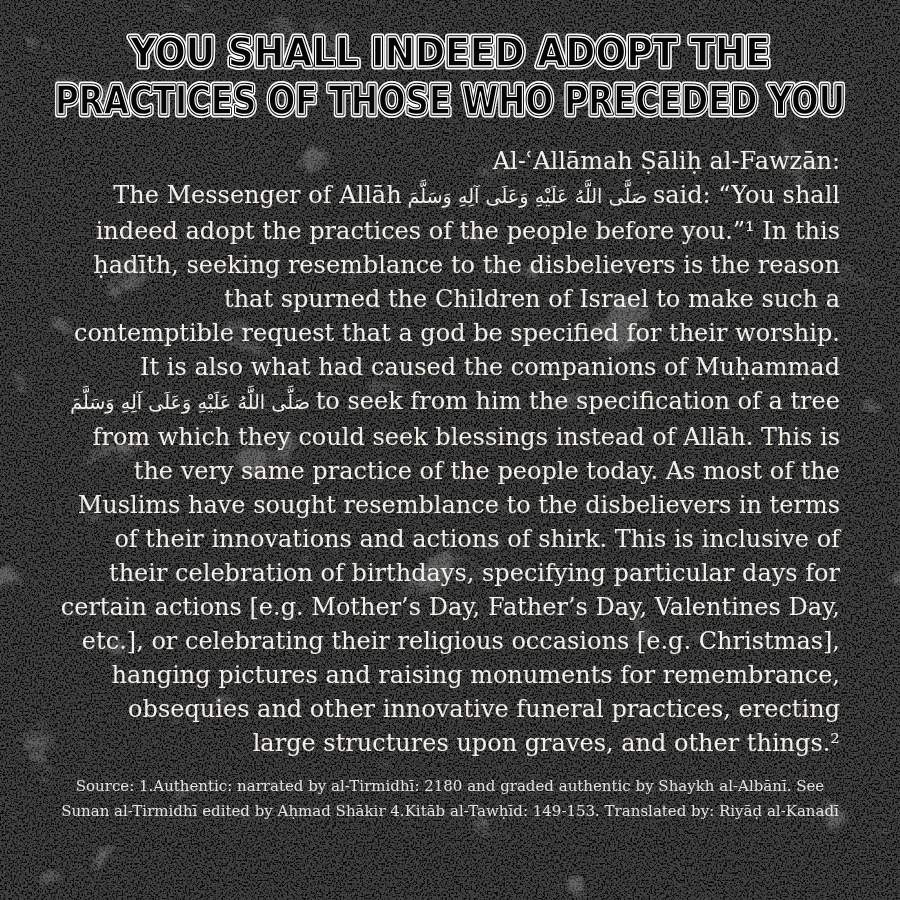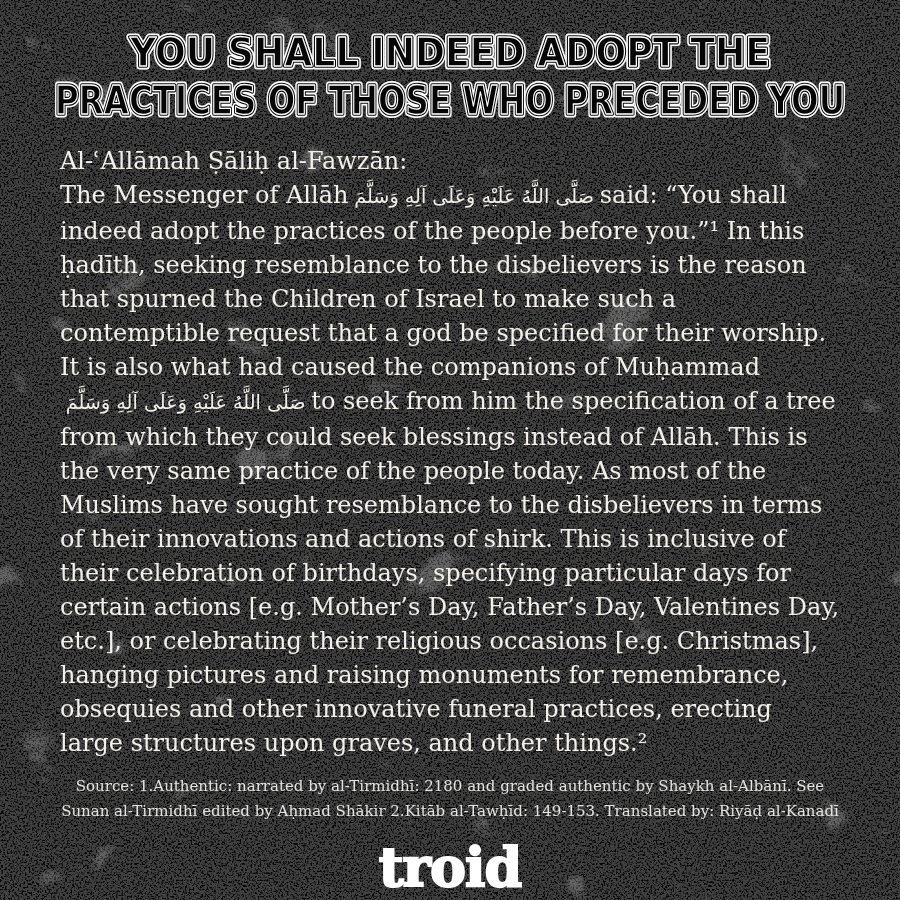--- a/index.html
+++ b/index.html
@@ -25,21 +25,21 @@
   .title-svg text {
     font-family: "DejaVu Sans", sans-serif;
     font-weight: bold;
   }
   .quote-block {
     width: 780px;
     margin-top: 6px;
     color: #f3f0ea;
     font-size: 24px;
     line-height: 34px;
-    text-align: left;
+    text-align: right;
   }
   .attribution { display: block; }
   .quote-text { margin: 0; }
   .ar {
     font-family: "DejaVu Sans", sans-serif;
     font-size: 0.8em;
     margin: 16px 0.3em;
     white-space: nowrap;
   }
   .source-line {
@@ -95,18 +95,17 @@
         <text x="430" y="96" text-anchor="middle" textLength="790" lengthAdjust="spacingAndGlyphs" fill="#060606" stroke="#060606" stroke-width="3.6" stroke-linejoin="round">PRACTICES OF THOSE WHO PRECEDED YOU</text>
         <text x="430" y="96" text-anchor="middle" textLength="790" lengthAdjust="spacingAndGlyphs" fill="none" stroke="#ffffff" stroke-width="1.3" stroke-linejoin="round">PRACTICES OF THOSE WHO PRECEDED YOU</text>
       </g>
     </svg>
 
     <div class="quote-block">
       <span class="attribution">Al-ʿAllāmah Ṣāliḥ al-Fawzān:</span>
       <p class="quote-text"><span>The Messenger of Allāh</span><span class="ar">صَلَّى اللَّهُ عَلَيْهِ وَعَلَى آلِهِ وَسَلَّمَ</span><span>said: “You shall indeed adopt the practices of the people before you.”¹ In this ḥadīth, seeking resemblance to the disbelievers is the reason that spurned the Children of Israel to make such a contemptible request that a god be specified for their worship. It is also what had caused the companions of Muḥammad</span> <span class="ar">صَلَّى اللَّهُ عَلَيْهِ وَعَلَى آلِهِ وَسَلَّمَ</span><span>to seek from him the specification of a tree from which they could seek blessings instead of Allāh. This is the very same practice of the people today. As most of the Muslims have sought resemblance to the disbelievers in terms of their innovations and actions of shirk. This is inclusive of their celebration of birthdays, specifying particular days for certain actions [e.g. Mother’s Day, Father’s Day, Valentines Day, etc.], or celebrating their religious occasions [e.g. Christmas], hanging pictures and raising monuments for remembrance, obsequies and other innovative funeral practices, erecting large structures upon graves, and other things.²</span></p>
     </div>
 
-    <div class="source-line">Source: 1.Authentic: narrated by al-Tirmidhī: 2180 and graded authentic by Shaykh al-Albānī. See Sunan al-Tirmidhī edited by Aḥmad Shākir 2.Kitāb al-Tawḥīd: 149-153. Translated by: Riyāḍ al-Kanadī</div>
+    <div class="source-line">Source: 1.Authentic: narrated by al-Tirmidhī: 2180 and graded authentic by Shaykh al-Albānī. See Sunan al-Tirmidhī edited by Aḥmad Shākir 4.Kitāb al-Tawḥīd: 149-153. Translated by: Riyāḍ al-Kanadī</div>
 
-    <div class="logo">troid</div>
 
   </div>
 </div>
 
 </body></html>

